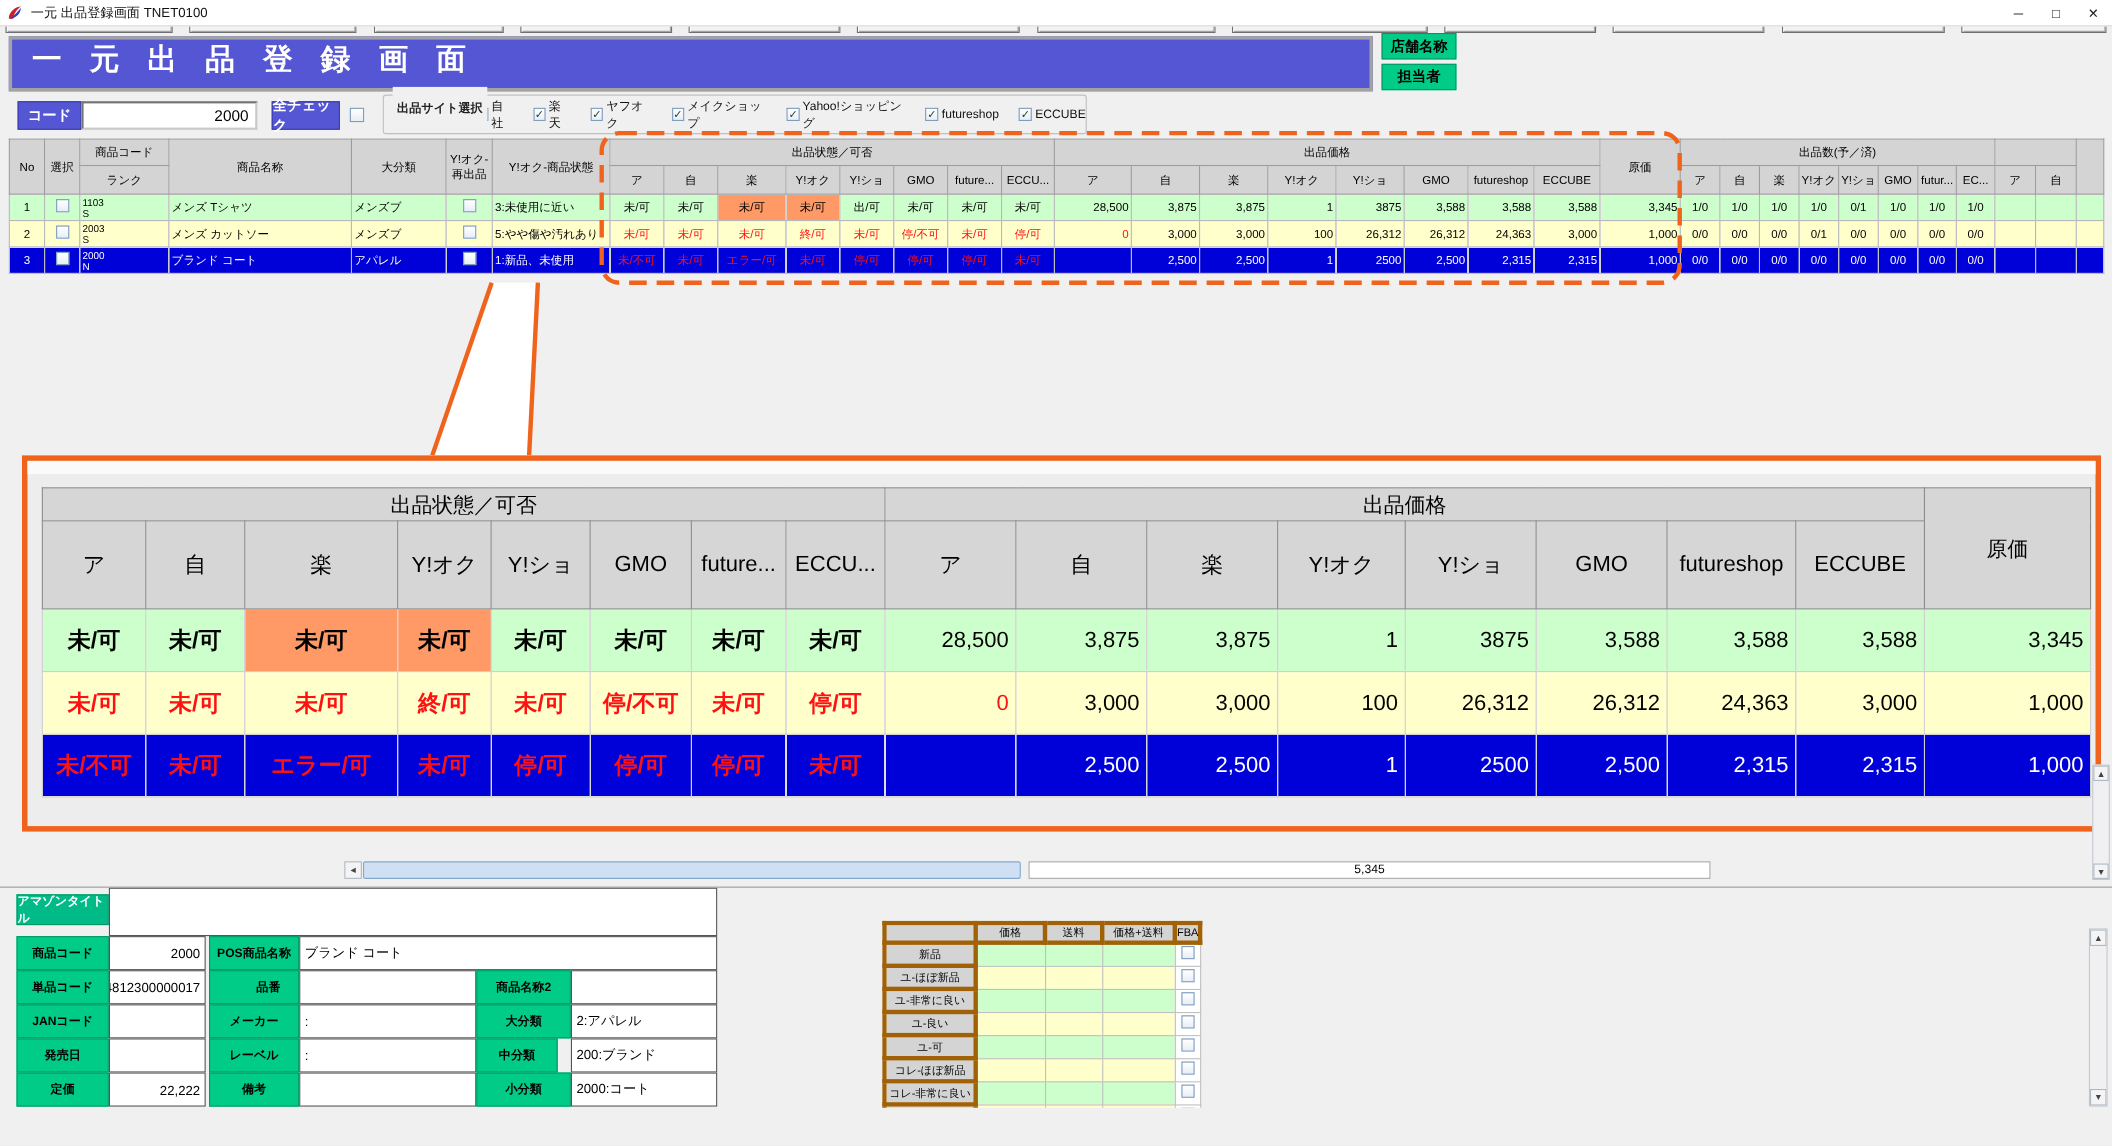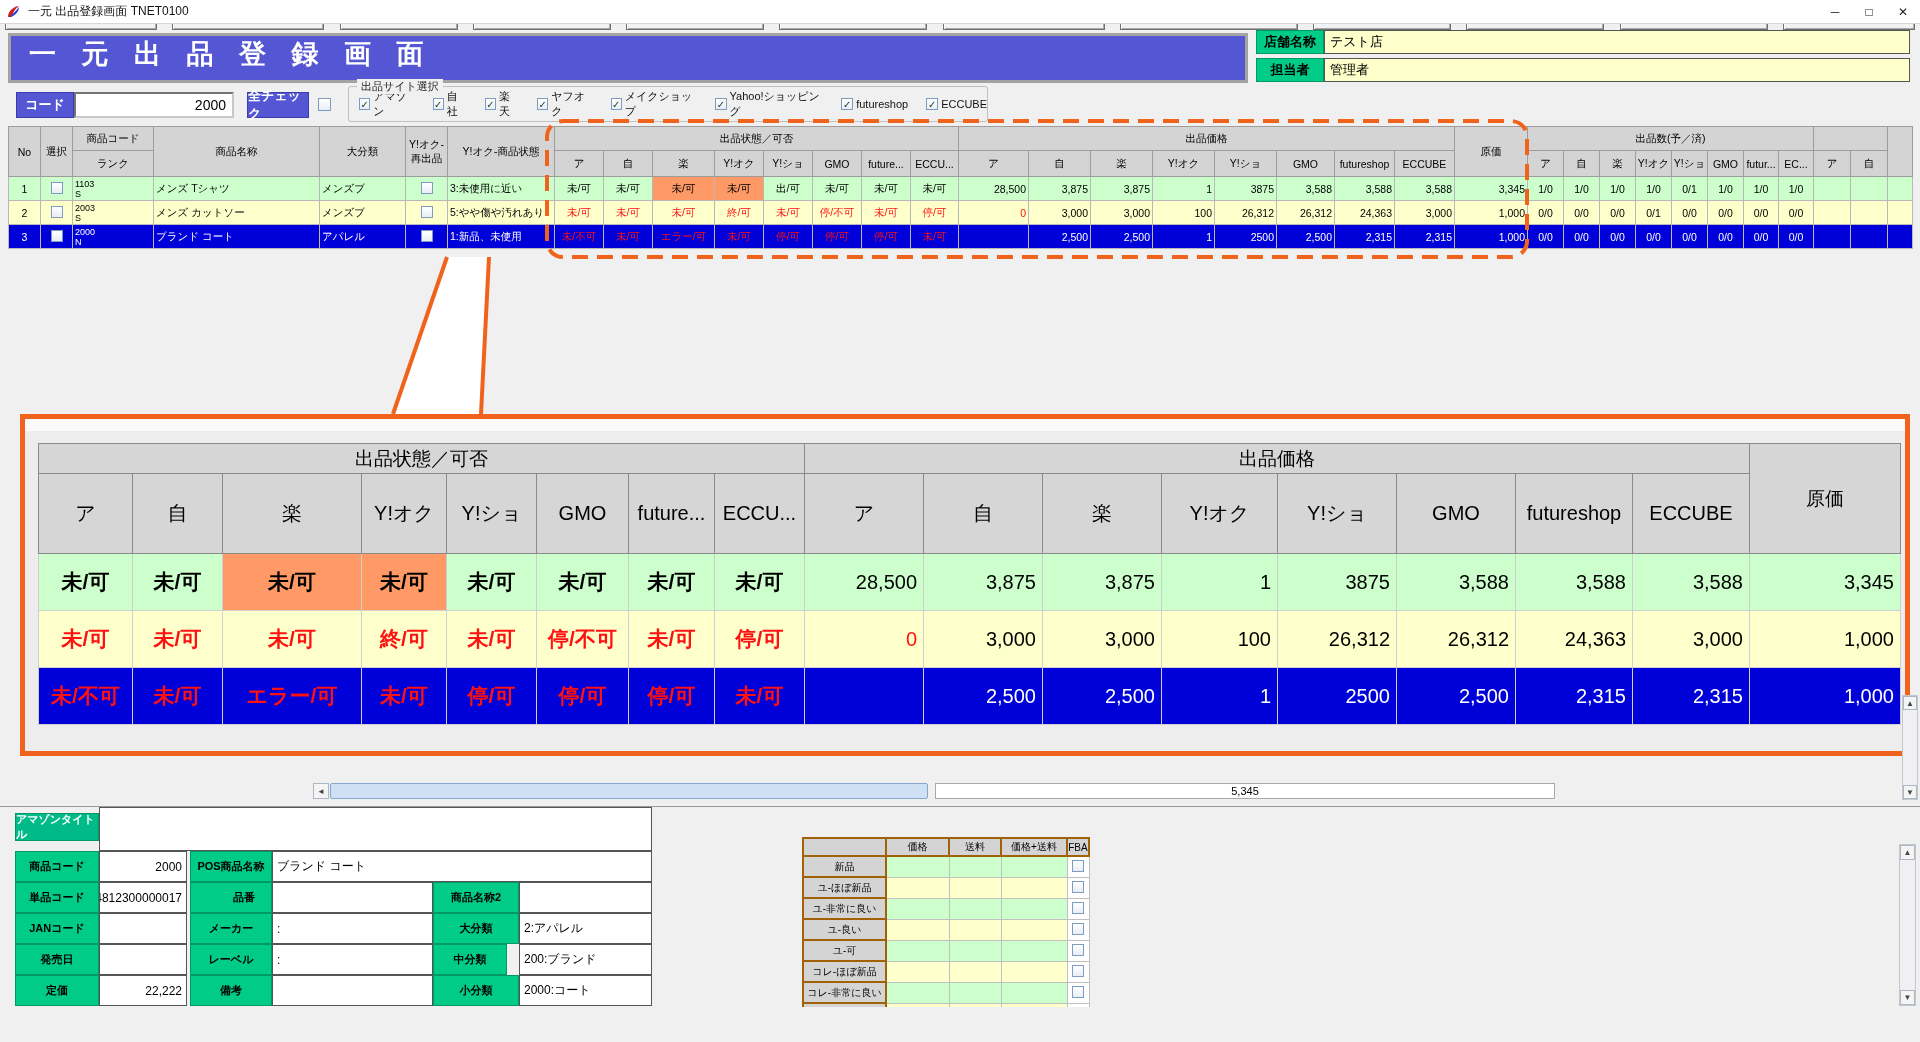--- a/index.html
+++ b/index.html
@@ -28,21 +28,21 @@
 
   
   .blue-label { background:#5456d4; border:1px solid #3a3cae; color:#fff;
     display:flex; align-items:center; justify-content:center; font-size:13px; font-weight:bold; }
   #code-input { left:74px; top:92px; width:160px; height:26px; background:#fff;
     border:2px inset #c8c8c8; font-size:14px; text-align:right; padding-right:6px; display:flex;
     align-items:center; justify-content:flex-end; }
   #sitebox { left:348px; top:86px; width:640px; height:36px; border:1px solid #c0c0c0;
     border-radius:3px; }
   #sitebox-title { position:absolute; top:-8px; left:8px; background:#f0f0f0; font-size:11px;
-    color:#222; padding:0 4px; }
+    color:#222; padding:12px 4px;font-weight:bold; }
   #sites { display:flex; align-items:center; height:100%; padding-left:10px; gap:18px; }
   .site-item { display:flex; align-items:center; gap:3px; font-size:11px; color:#111; }
   .cb { display:inline-block; width:13px; height:13px; background:linear-gradient(#fff,#e8eef6);
     border:1px solid #7d9cbe; font-size:11px; line-height:11px; text-align:center; color:#1a3a1a;
     font-weight:bold; }
   .cb.small { width:12px; height:12px; font-size:10px; }
 
   
   table { border-collapse:collapse; table-layout:fixed; }
   #main-grid { left:8px; top:126px; }
@@ -90,21 +90,21 @@
     border-top:1px solid #9a9a9a; }
   .fld { position:absolute; background:#fff; border:1px solid #555; font-size:12px; color:#000;
     display:flex; align-items:center; padding:0 4px; overflow:hidden; white-space:nowrap; }
   .fld.num { justify-content:flex-end; }
   .glabel { position:absolute; background:#00cc88; border:1px solid #009966; color:#000;
     display:flex; align-items:center; justify-content:center; font-size:11px; font-weight:bold;
     overflow:hidden; }
 
   
   #cond-wrap { left:802px; top:30px; width:300px; height:170px; overflow:hidden; }
-  #cond-table th { background:#d4d4d4; border:2px solid #a16207; font-size:10px; font-weight:normal; }
+  #cond-table th { background:#d4d4d4; border:4px solid #a16207; font-size:10px; font-weight:normal; }
   #cond-table thead th { height:18px; }
   #cond-table tbody th { height:21px; padding:0 2px; white-space:nowrap; overflow:hidden; }
   #cond-table td { border:1px solid #c0c0c0; height:21px; }
   #cond-table td.t-green { background:#ccffcc; }
   #cond-table td.t-yellow { background:#ffffcc; }
   #cond-table td.fba { text-align:center; background:#fff; }
 
   
   #fkeys { left:0; top:1010px; width:1920px; height:32px; display:flex; align-items:center;
     justify-content:space-between; padding:0 5px; }
@@ -128,25 +128,23 @@
     <span class="win-btn">□</span>
     <span class="win-btn">✕</span>
   </div>
 </div>
 
 <div id="main-header" class="abs">
   <span id="screen-title">一 元 出 品 登 録 画 面</span>
 </div>
 <div class="abs hdr-row" style="left:1256px; top:30px;">
   <div class="green-label" style="width:68px;">店舗名称</div>
-  <div class="yellow-field" style="width:586px;">テスト店</div>
 </div>
 <div class="abs hdr-row" style="left:1256px; top:58px;">
   <div class="green-label" style="width:68px;">担当者</div>
-  <div class="yellow-field" style="width:586px;">管理者</div>
 </div>
 
 <div class="abs blue-label" style="left:16px; top:92px; width:58px; height:26px;">コード</div>
 <div id="code-input" class="abs">2000</div>
 <div class="abs blue-label" style="left:247px; top:92px; width:62px; height:26px;">全チェック</div>
 <span class="abs cb" style="left:318px; top:98px;"></span>
 <div id="sitebox" class="abs">
   <span id="sitebox-title">出品サイト選択</span>
   <div id="sites">
       <span class="site-item">

